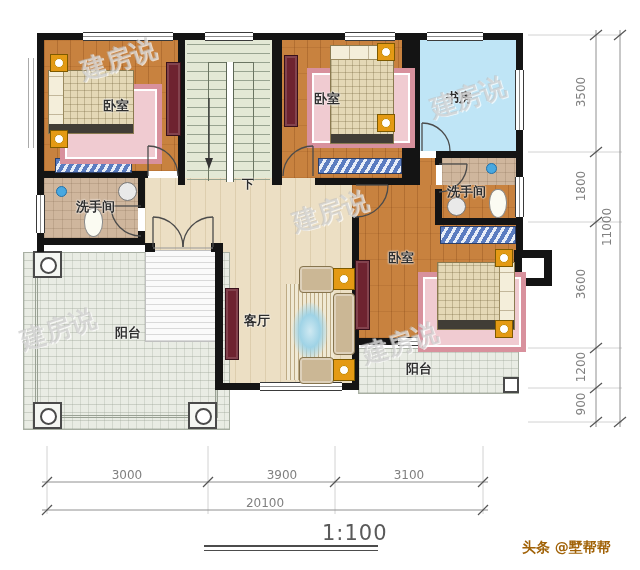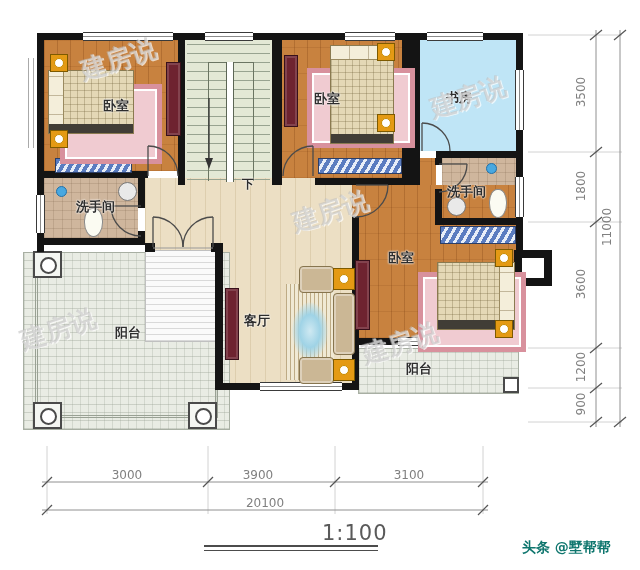--- a/index.html
+++ b/index.html
@@ -68,21 +68,21 @@
   .void{position:absolute;z-index:4;border:1px solid #6b7562;border-bottom:none}
   .divider{position:absolute;z-index:4;background:#fff;border-left:1px solid #5c6654;border-right:1px solid #5c6654}
   
   .lbl{position:absolute;z-index:7;font-weight:bold;font-size:13px;color:#2d2d2d;white-space:nowrap;
         text-shadow:0 0 2px #fff,0 0 2px #fff}
   .dimv{position:absolute;z-index:7;font-size:12px;color:#808080;width:44px;text-align:center;transform:rotate(-90deg)}
   .dimh{position:absolute;z-index:7;font-size:12px;color:#808080;width:64px;text-align:center}
   .title-name{position:absolute;z-index:7;font-size:19px;letter-spacing:3px;color:#4a4a4a}
   .title-scale{position:absolute;z-index:7;font-size:21px;color:#5a5a5a;letter-spacing:1px}
   .tline{position:absolute;z-index:7;height:3px;border-top:2px solid #4c4c4c;border-bottom:1px solid #4c4c4c}
-  .credit{position:absolute;z-index:7;font-size:14px;font-weight:bold;color:#0f766e;white-space:nowrap}
+  .credit{position:absolute;z-index:7;font-size:14px;font-weight:bold;color:#a16207;white-space:nowrap}
   .wm{position:absolute;z-index:8;font-weight:bold;font-size:26px;color:rgba(190,190,190,.55);
         text-shadow:1px 1px 0 rgba(255,255,255,.7);transform:rotate(-18deg);white-space:nowrap;pointer-events:none}
   svg.overlay{position:absolute;left:0;top:0;z-index:6;pointer-events:none}
 </style>
 </head>
 <body>
 
 <div class="canvas">
 
   <div class="floor wood" style="left:44px;top:40px;width:134px;height:131px"></div>
@@ -263,21 +263,21 @@
   <div class="lbl" style="left:242px;top:176px;font-size:12px">下</div>
 
   <div class="dimv" style="left:559px;top:85px">3500</div>
   <div class="dimv" style="left:559px;top:179px">1800</div>
   <div class="dimv" style="left:559px;top:277px">3600</div>
   <div class="dimv" style="left:559px;top:360px">1200</div>
   <div class="dimv" style="left:559px;top:397px">900</div>
   <div class="dimv" style="left:585px;top:220px">11000</div>
 
   <div class="dimh" style="left:95px;top:468px">3000</div>
-  <div class="dimh" style="left:226px;top:468px">3900</div>
+  <div class="dimh" style="left:250px;top:468px">3900</div>
   <div class="dimh" style="left:377px;top:468px">3100</div>
   <div class="dimh" style="left:233px;top:496px">20100</div>
 
   <div class="title-scale" style="left:322px;top:521px">1:100</div>
   <div class="tline" style="left:204px;top:545px;width:174px"></div>
 
   <div class="credit" style="left:522px;top:539px">头条 @墅帮帮</div>
 
   <div class="wm" style="left:79px;top:42px">建房说</div>
   <div class="wm" style="left:429px;top:80px">建房说</div>

